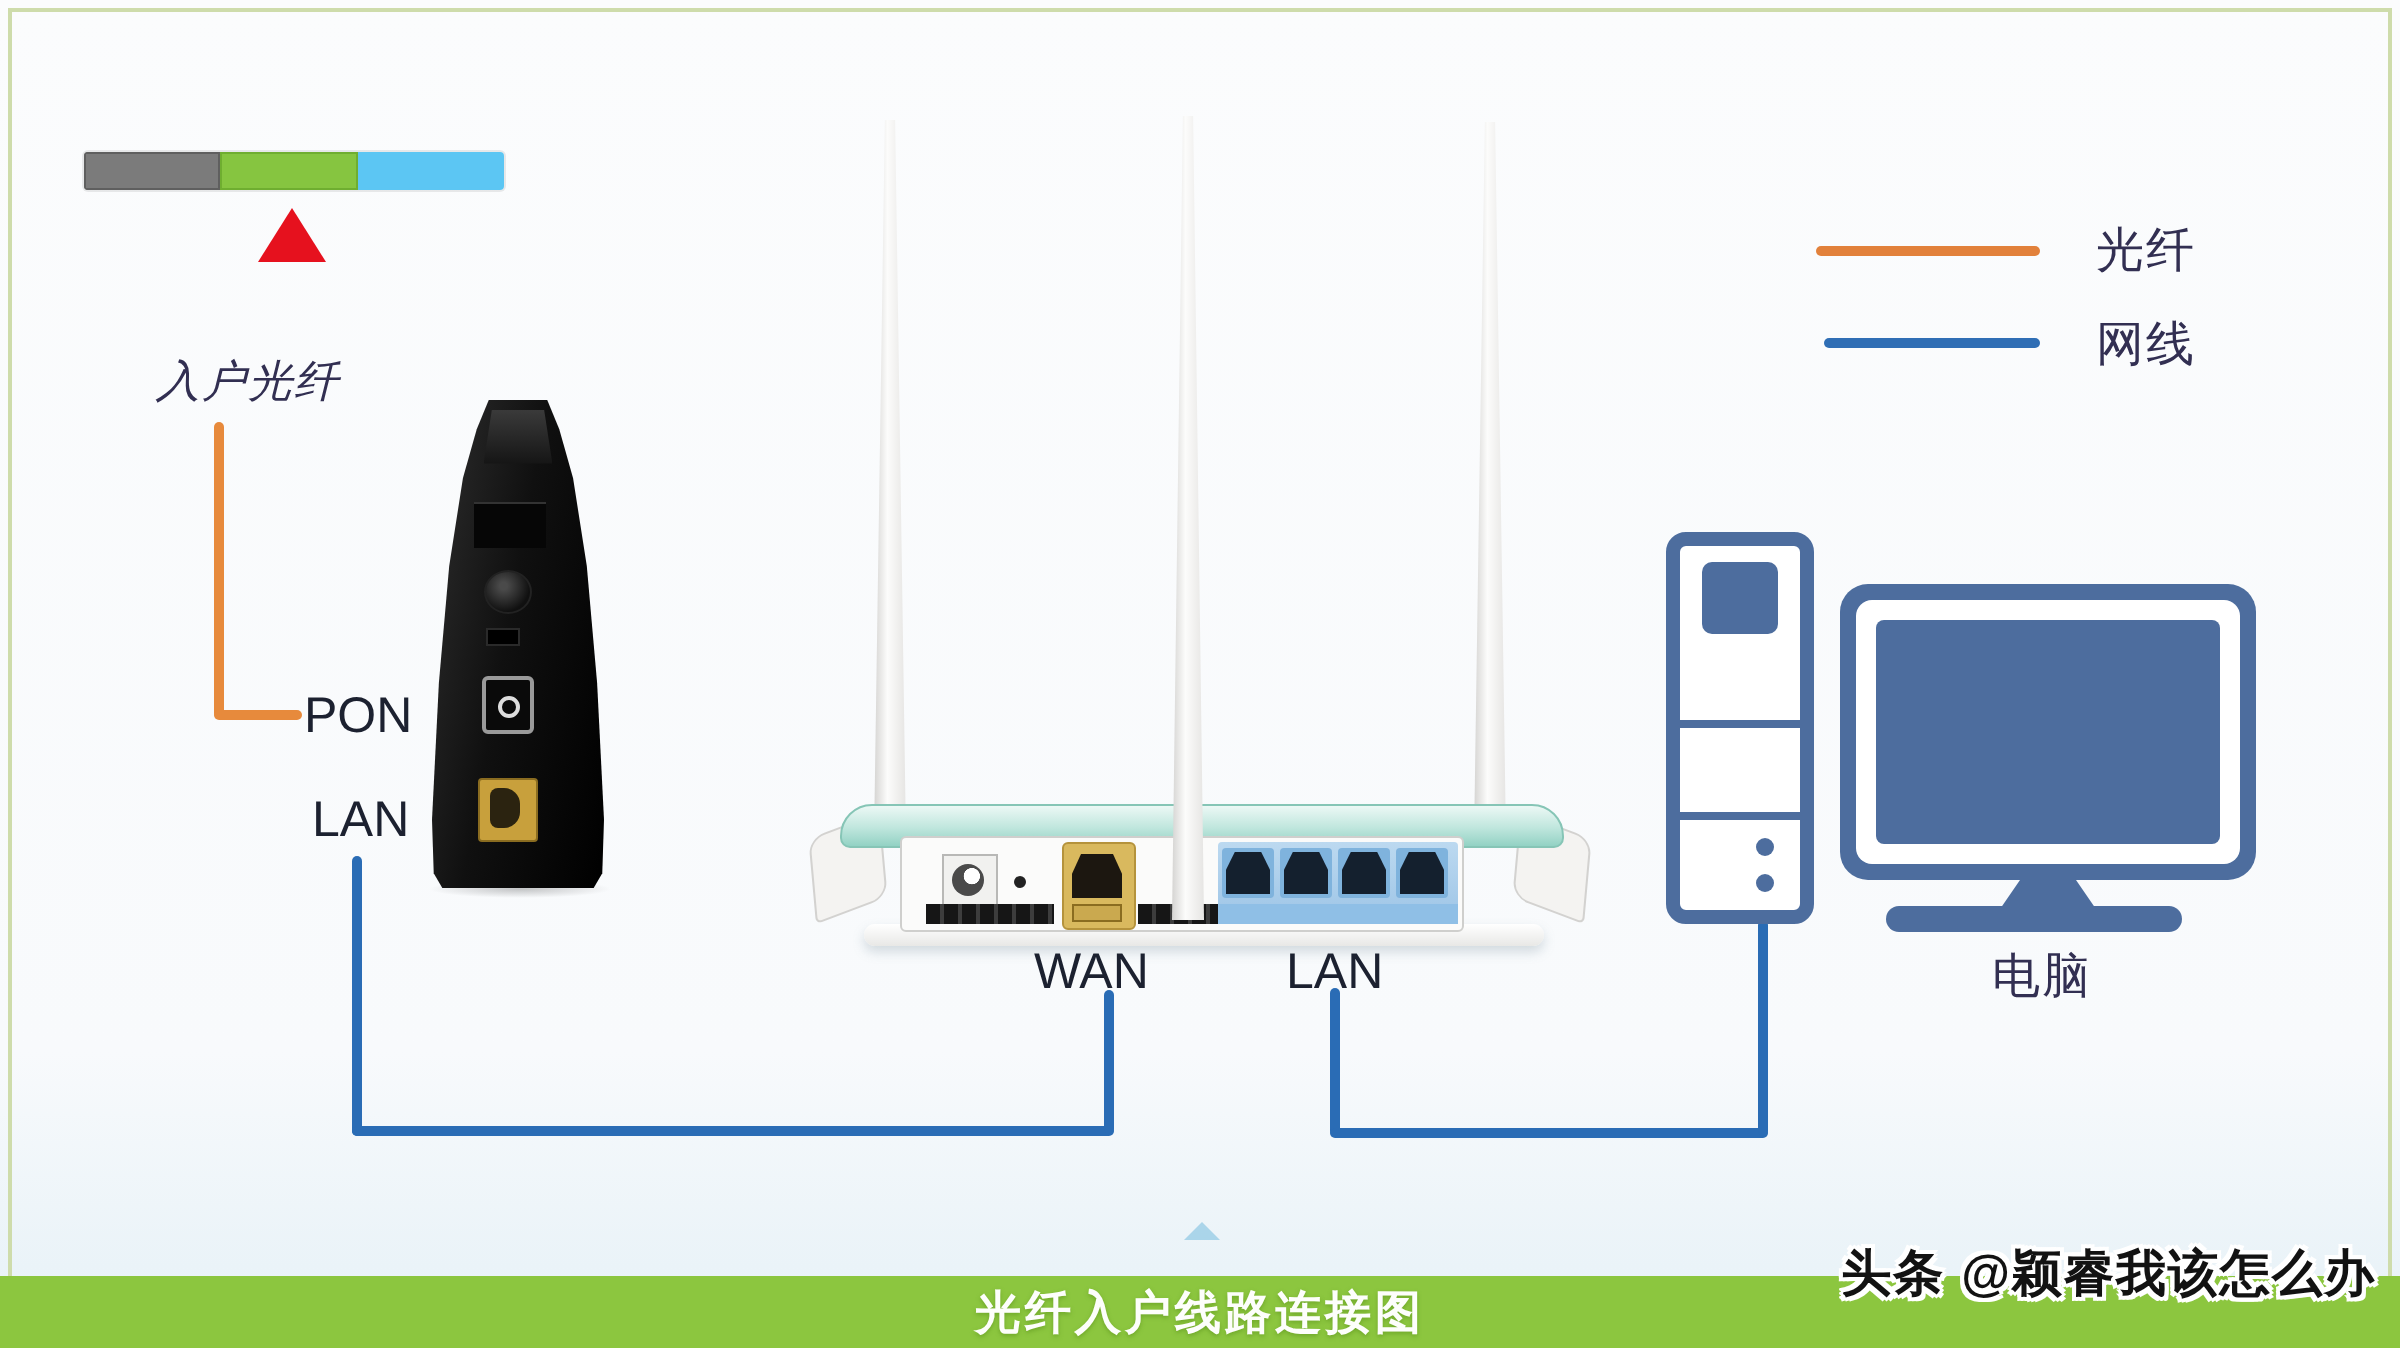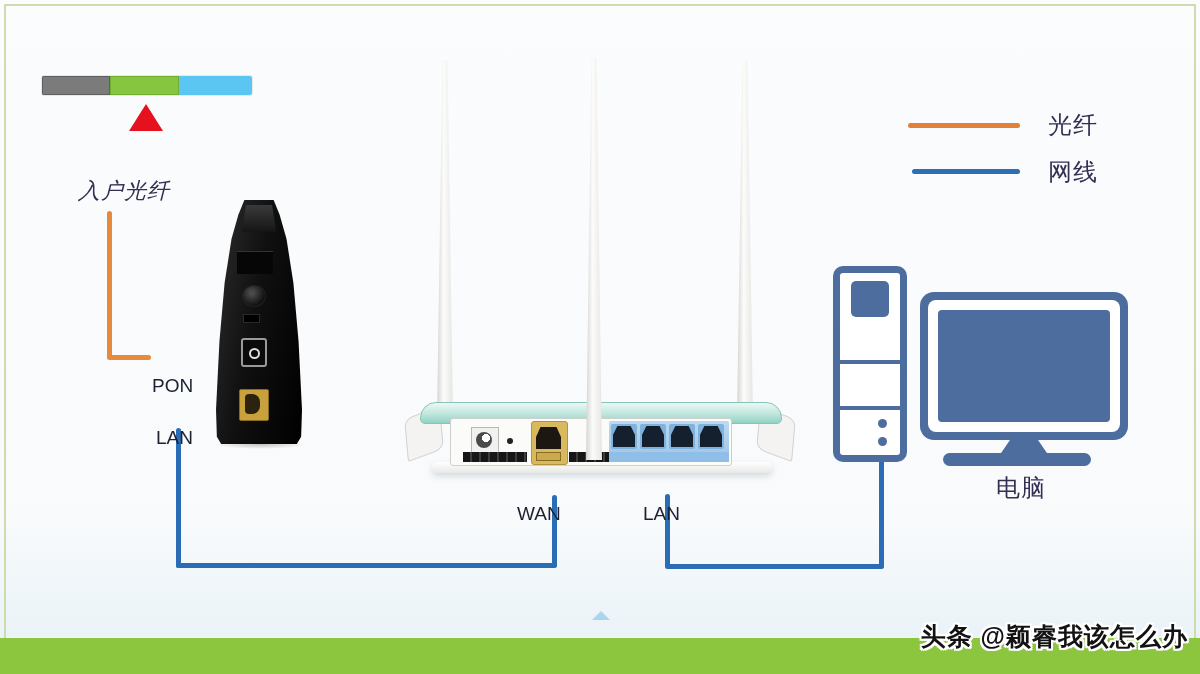--- a/index.html
+++ b/index.html
@@ -20,21 +20,21 @@
   .pointer{left:129px;top:104px;width:0;height:0;border-left:17px solid transparent;border-right:17px solid transparent;border-bottom:27px solid #e6111e;z-index:2;}
   
   .legend-line{height:5px;border-radius:3px;z-index:2;}
   .legend-fiber{left:908px;top:123px;width:112px;background:#e2813b;}
   .legend-eth{left:912px;top:169px;width:108px;background:#2f6eb5;}
   .legend-label{font-size:24px;color:#322f52;letter-spacing:1px;z-index:2;}
   .ll0{left:1048px;top:109px;}
   .ll1{left:1048px;top:156px;}
   
   .lbl-cn{font-size:22px;color:#322f52;letter-spacing:1px;z-index:6;}
-  .lbl-port{font-size:19px;color:#1c2130;z-index:6;margin-top:31px;}
+  .lbl-port{font-size:25px;color:#1c2130;z-index:6;}
   .incoming{left:78px;top:176px;font-style:italic;}
   .pon{left:152px;top:344px;}
   .lanL{left:156px;top:396px;}
   .modem-caption{left:198px;top:452px;font-size:25px;}
   .wan{left:517px;top:472px;}
   .lanR{left:643px;top:472px;}
   .pc-caption{left:996px;top:472px;font-size:24px;}
   
   .cable{z-index:2;border-radius:3px;}
   .fiber{background:#e78a3c;}
@@ -185,14 +185,15 @@
   <div class="abs monitor">
     <div class="m-inner"></div>
     <div class="m-screen"></div>
   </div>
   <div class="abs m-neck"></div>
   <div class="abs m-base"></div>
   <div class="abs lbl-cn pc-caption">电脑</div>
 
   <div class="abs scroll-tri"></div>
   <div class="abs footer-bar"></div>
+  <div class="abs footer-title">光纤入户线路连接图</div>
   <div class="abs watermark">头条 @颖睿我该怎么办</div>
 </div>
 
 </body></html>

